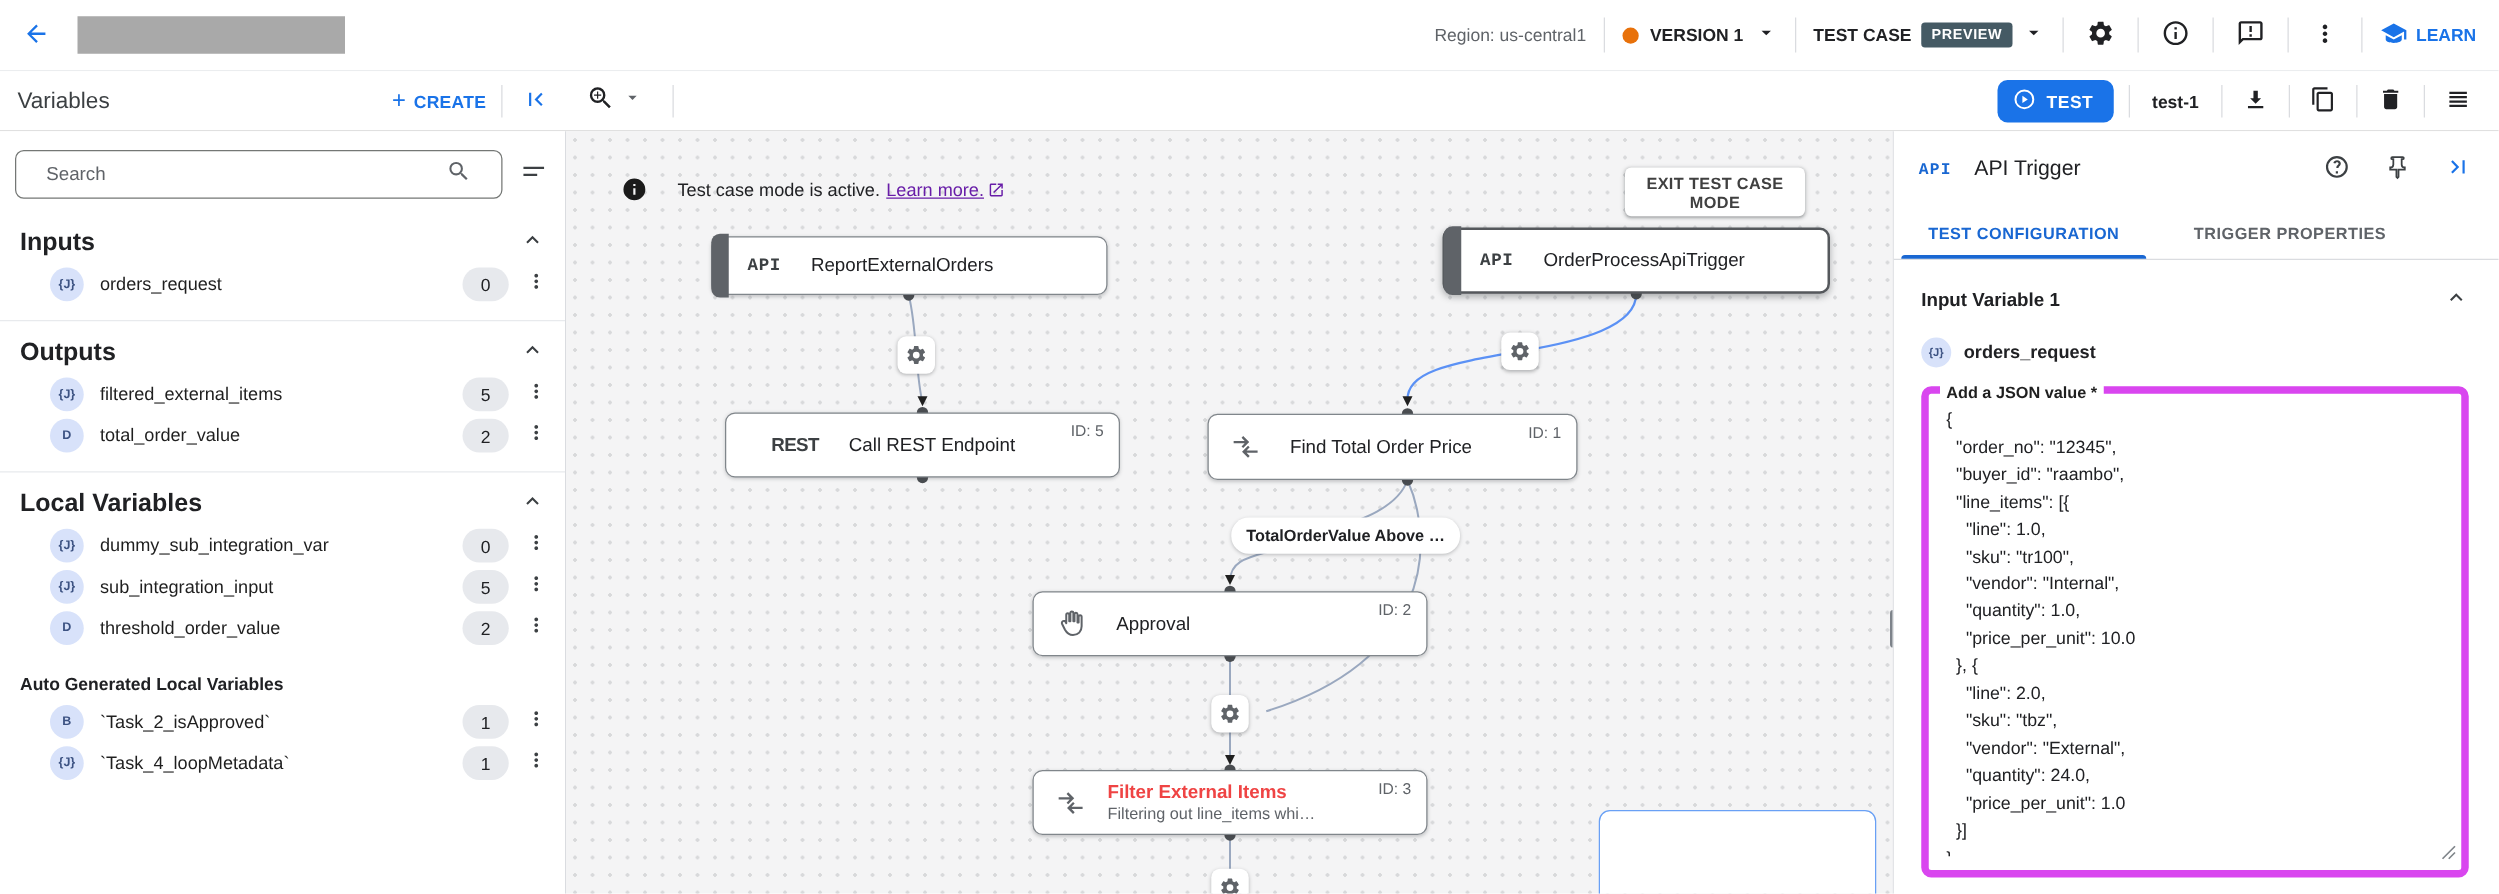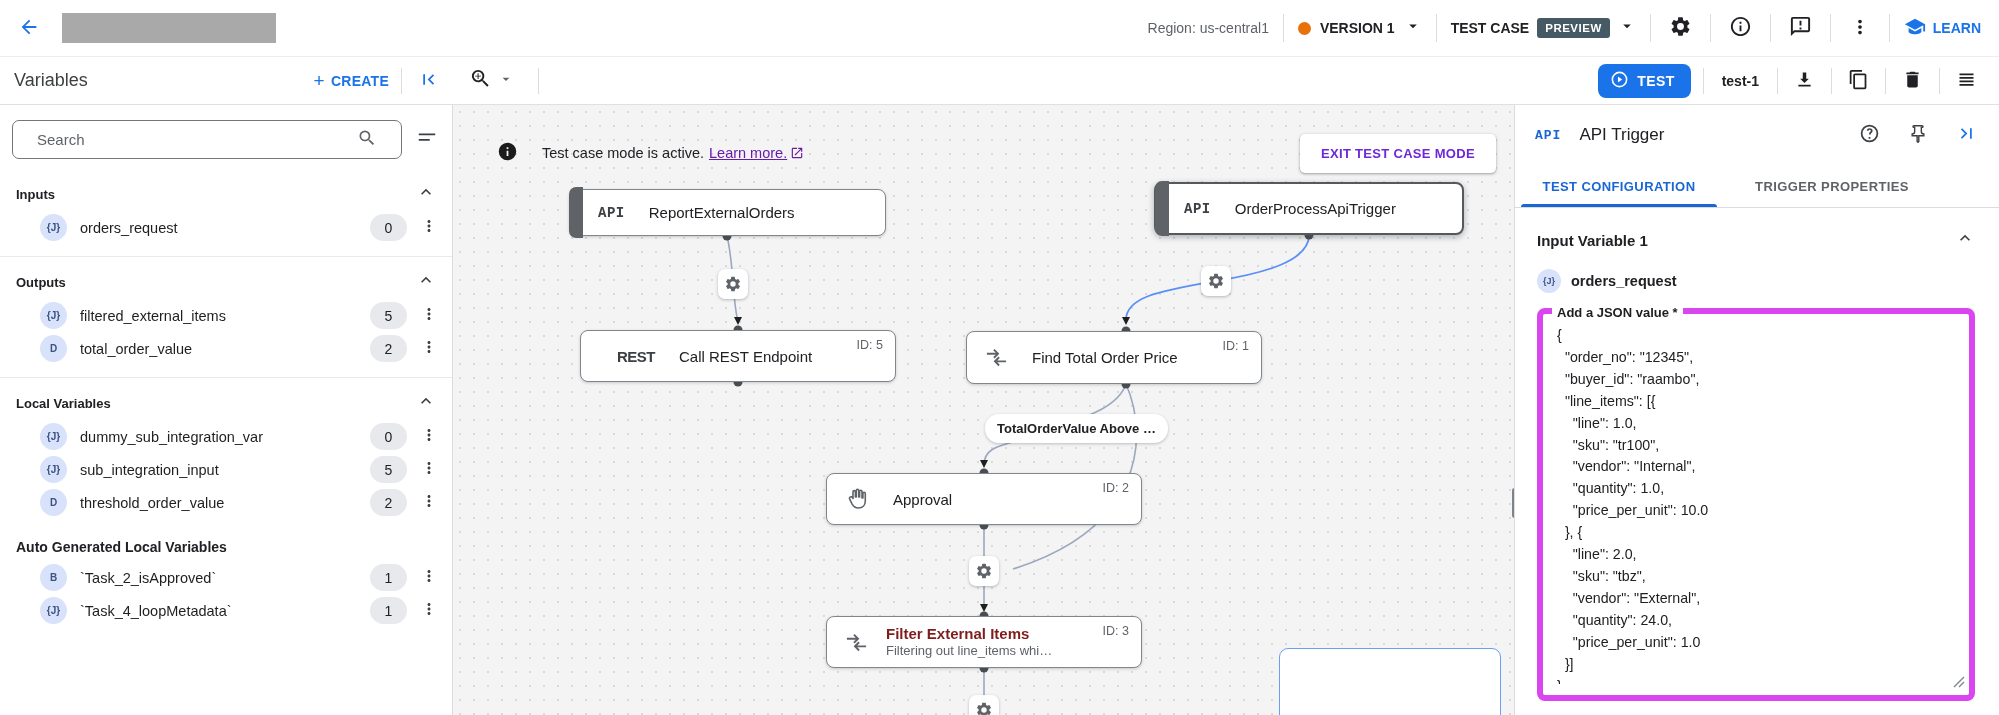--- a/index.html
+++ b/index.html
@@ -37,36 +37,36 @@
   
   .main { flex:1; display:flex; min-height:0; position:relative; }
 
   
   .sidebar { width:453px; border-right:1px solid #dadce0; background:#fff; overflow:hidden; }
   .search-row { display:flex; align-items:center; gap:10px; padding:15px 10px 10px 12px; }
   .search-box { flex:1; height:39px; border:1px solid #747775; border-radius:7px; display:flex; align-items:center; padding:0 24px; }
   .search-box input { flex:1; border:none; outline:none; font-size:15px; color:#202124; font-family:inherit; }
   .search-box input::placeholder { color:#5f6368; }
   .sec-header { display:flex; align-items:center; height:34px; padding:0 16px; margin-top:8px; }
-  .sec-title { flex:1; font-size:13px; font-weight:700; color:#202124; }
+  .sec-title { flex:1; font-size:20px; font-weight:700; color:#202124; }
   .sub-header { padding:0 16px; margin-top:14px; height:28px; display:flex; align-items:center; font-size:14px; font-weight:700; color:#202124; }
   .var-item { display:flex; align-items:center; height:33px; padding:0 14px 0 40px; gap:13px; cursor:pointer; }
   .type-pill { width:27px; height:27px; border-radius:50%; background:#d8e2fa; color:#3c5282; font-size:10px; font-weight:700; display:flex; align-items:center; justify-content:center; flex:0 0 auto; }
   .var-name { flex:1; font-size:14.5px; color:#1f1f1f; white-space:nowrap; overflow:hidden; }
   .count-badge { min-width:37px; height:27px; border-radius:14px; background:#e7e9ed; display:flex; align-items:center; justify-content:center; font-size:14px; color:#202124; }
   .sidebar hr { border:none; border-top:1px solid #e8eaed; margin:12px 0 4px 0; }
 
   
   .canvas { flex:1; position:relative; background-color:#f4f4f5; background-image:radial-gradient(#d8d9db 1.4px, transparent 1.5px); background-size:14px 14px; overflow:hidden; }
   .edges { position:absolute; left:0; top:0; z-index:1; }
   .banner { position:absolute; left:44px; top:36px; display:flex; align-items:center; gap:24px; z-index:4; }
   .banner-text { font-size:14.5px; color:#202124; }
   .banner-link { color:#681da8; text-decoration:underline; cursor:pointer; margin-left:5px; }
   .ext-ico { display:inline-block; vertical-align:-2px; margin-left:3px; }
-  .exit-btn { position:absolute; left:847px; top:29px; width:196px; height:39px; background:#fff; border:none; border-radius:5px; box-shadow:0 1px 2px rgba(60,64,67,.3), 0 1px 3px 1px rgba(60,64,67,.15); color:#6d28d9; font-size:13px; font-weight:700; letter-spacing:.3px; cursor:pointer; z-index:4; }
+  .exit-btn { position:absolute; left:847px; top:29px; width:144px; height:39px; background:#fff; border:none; border-radius:5px; box-shadow:0 1px 2px rgba(60,64,67,.3), 0 1px 3px 1px rgba(60,64,67,.15); color:#404040; font-size:13px; font-weight:700; letter-spacing:.3px; cursor:pointer; z-index:4; }
   .node { position:absolute; background:#fff; border:1px solid #80868b; border-radius:8px; box-shadow:0 1px 3px rgba(60,64,67,.25); display:flex; align-items:center; z-index:3; cursor:pointer; }
   .node .accent { position:absolute; left:-1px; top:-3px; bottom:-3px; width:14px; background:#5f6368; border-radius:7px 0 0 7px; }
   .node.selected { border:2px solid #55585c; box-shadow:0 2px 6px rgba(60,64,67,.4); }
   .node-tag { font-family:"Liberation Mono","DejaVu Sans Mono",monospace; font-size:14px; font-weight:700; letter-spacing:.5px; color:#3c4043; margin-left:28px; }
   .node-tag.rest { font-family:"Liberation Sans",sans-serif; letter-spacing:-0.5px; font-size:15px; margin-left:36px; }
   .node-title { font-size:15px; font-weight:500; color:#202124; margin-left:24px; }
   .node-id { position:absolute; top:7px; right:12px; font-size:12.5px; color:#5f6368; }
   .node-ico { margin-left:18px; display:flex; }
   .node-col { margin-left:18px; display:flex; flex-direction:column; line-height:1.25; }
   .node-sub { font-size:13px; color:#5f6368; }
@@ -420,21 +420,21 @@
       </div>
 
       <div class="node" style="left:373px; top:511px; width:316px; height:52px;">
         <span class="node-ico">
             <svg viewBox="0 0 24 24" width="23" height="23">
               <path d="M2 7h9.2l-2.6-2.6L10 3l5 5-5 5-1.4-1.4L11.2 9H2V7z" fill="#5f6368"></path>
               <path d="M22 17h-9.2l2.6 2.6L14 21l-5-5 5-5 1.4 1.4L12.8 15H22v2z" fill="#5f6368"></path>
             </svg>
           </span>
         <span class="node-col">
-          <span style="font-size:15px; font-weight:600; color:#7f1d1d;">Filter External Items</span>
+          <span style="font-size:15px; font-weight:600; color:#ef4444;">Filter External Items</span>
           <span class="node-sub">Filtering out line_items whi…</span>
         </span>
         <span class="node-id">ID: 3</span>
       </div>
 
       <div class="gear-chip" style="left:265px; top:164px;">
           <svg viewBox="0 0 24 24" width="18" height="18">
             <path d="M19.14 12.94c.04-.3.06-.61.06-.94 0-.32-.02-.64-.07-.94l2.03-1.58a.49.49 0 0 0 .12-.61l-1.92-3.32a.488.488 0 0 0-.59-.22l-2.39.96c-.5-.38-1.03-.7-1.62-.94l-.36-2.54a.484.484 0 0 0-.48-.41h-3.84c-.24 0-.43.17-.47.41l-.36 2.54c-.59.24-1.13.57-1.62.94l-2.39-.96c-.22-.08-.47 0-.59.22L2.74 8.87c-.12.21-.08.47.12.61l2.03 1.58c-.05.3-.09.63-.09.94s.02.64.07.94l-2.03 1.58a.49.49 0 0 0-.12.61l1.92 3.32c.12.22.37.29.59.22l2.39-.96c.5.38 1.03.7 1.62.94l.36 2.54c.05.24.24.41.48.41h3.84c.24 0 .44-.17.47-.41l.36-2.54c.59-.24 1.13-.56 1.62-.94l2.39.96c.22.08.47 0 .59-.22l1.92-3.32c.12-.22.07-.47-.12-.61l-2.01-1.58zM12 15.6A3.6 3.6 0 1 1 12 8.4a3.6 3.6 0 0 1 0 7.2z" fill="#5f6368"></path>
           </svg>
         </div>

